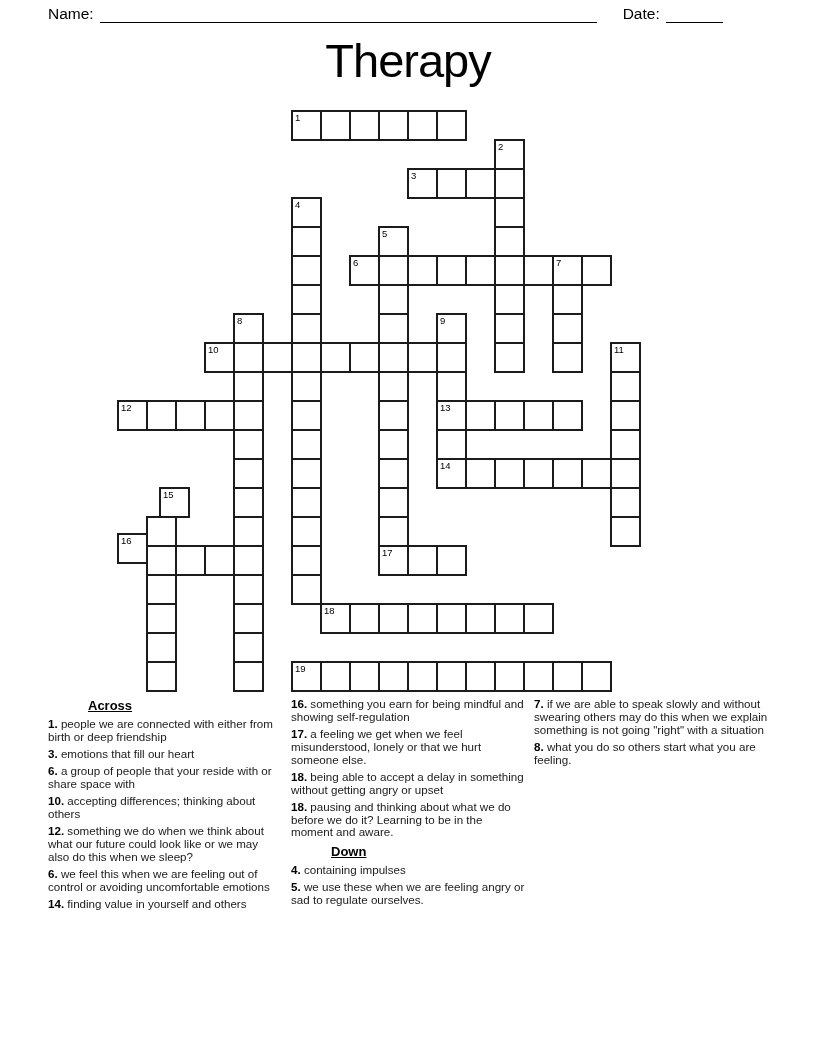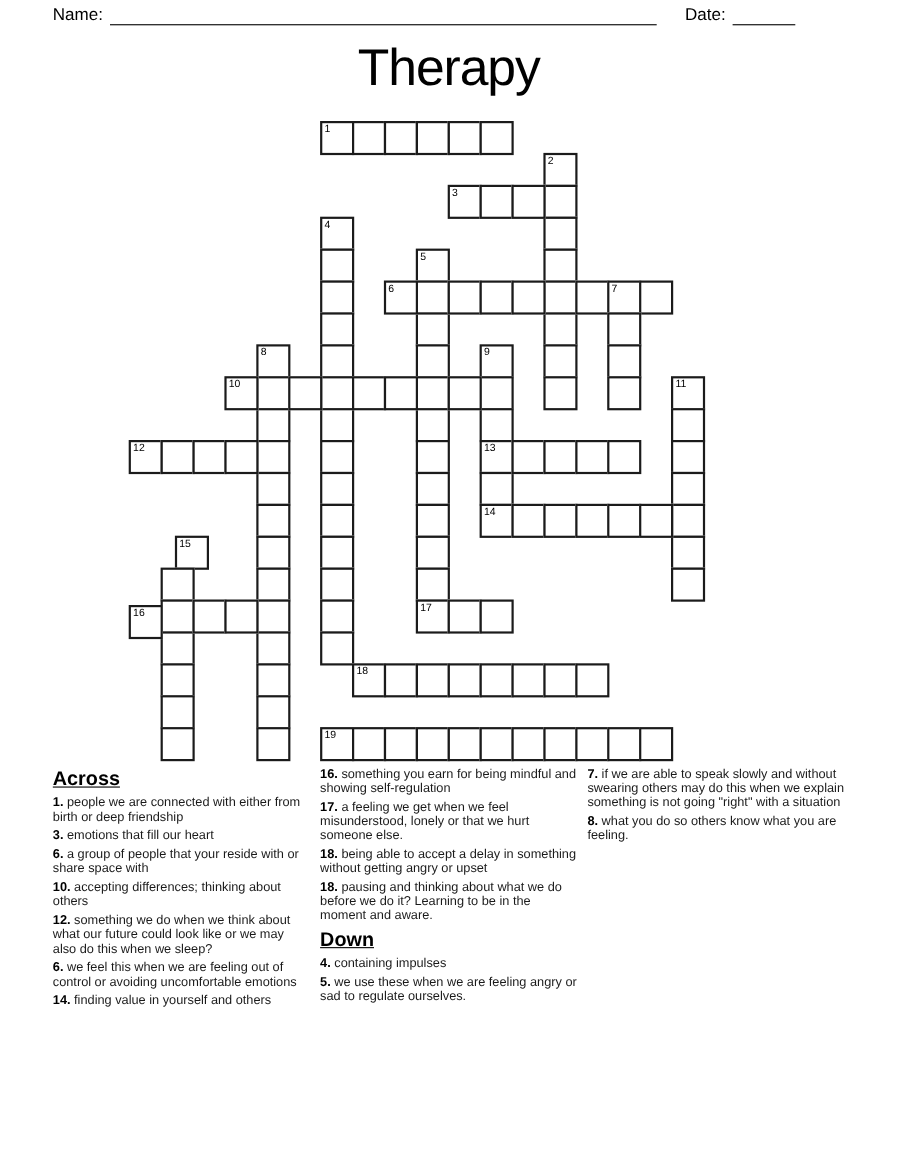--- a/index.html
+++ b/index.html
@@ -46,22 +46,22 @@
     font-size:9.5px; line-height:11px; color:#000;
   }
 
   
   .clues {
     position:absolute; left:48px; top:698px;
     display:flex; gap:9px;
   }
   .ccol { width:234px; }
   .clue-head {
-    font-size:18px; font-weight:bold; text-decoration:underline;
-    color:#000; margin-bottom:5px;
+    font-size:13px; font-weight:bold; text-decoration:underline;
+    color:#000; margin-bottom:5px;margin-left:40px;
   }
   .clue {
     font-size:11.6px; line-height:1.1;
     margin-bottom:4.5px; color:#1a1a1a;
   }
   .cnum { font-weight:bold; color:#000; }
 </style>
 </head>
 <body>
 
@@ -205,21 +205,21 @@
     <div class="cell" style="left: 464px; top: 348px;"></div>
     <div class="cell" style="left: 29px; top: 377px; margin-left: 13px;">
       <span class="num">15</span>
     </div>
     <div class="cell" style="left: 29px; top: 406px;"></div>
     <div class="cell" style="left: 29px; top: 435px;"></div>
     <div class="cell" style="left: 29px; top: 464px;"></div>
     <div class="cell" style="left: 29px; top: 493px;"></div>
     <div class="cell" style="left: 29px; top: 522px;"></div>
     <div class="cell" style="left: 29px; top: 551px;"></div>
-    <div class="cell" style="left: 0px; top: 440px;">
+    <div class="cell" style="left: 0px; top: 423px;">
       <span class="num">16</span>
     </div>
     <div class="cell" style="left: 58px; top: 435px;"></div>
     <div class="cell" style="left: 87px; top: 435px;"></div>
     <div class="cell" style="left: 290px; top: 435px;"></div>
     <div class="cell" style="left: 319px; top: 435px;"></div>
     <div class="cell" style="left: 203px; top: 493px;">
       <span class="num">18</span>
     </div>
     <div class="cell" style="left: 232px; top: 493px;"></div>
@@ -266,16 +266,16 @@
       </div>
     <div class="clue-head">Down</div>
     <div class="clue-list">
         <div class="clue"><span class="cnum">4.</span><span> containing impulses</span></div>
         <div class="clue"><span class="cnum">5.</span><span> we use these when we are feeling angry or sad to regulate ourselves.</span></div>
       </div>
   </div>
   <div class="ccol">
     <div class="clue-list">
         <div class="clue"><span class="cnum">7.</span><span> if we are able to speak slowly and without swearing others may do this when we explain something is not going "right" with a situation</span></div>
-        <div class="clue"><span class="cnum">8.</span><span> what you do so others know what you are feeling.</span></div>
+        <div class="clue"><span class="cnum">8.</span><span> what you do so others start what you are feeling.</span></div>
       </div>
   </div>
 </div>
 
 </body></html>

